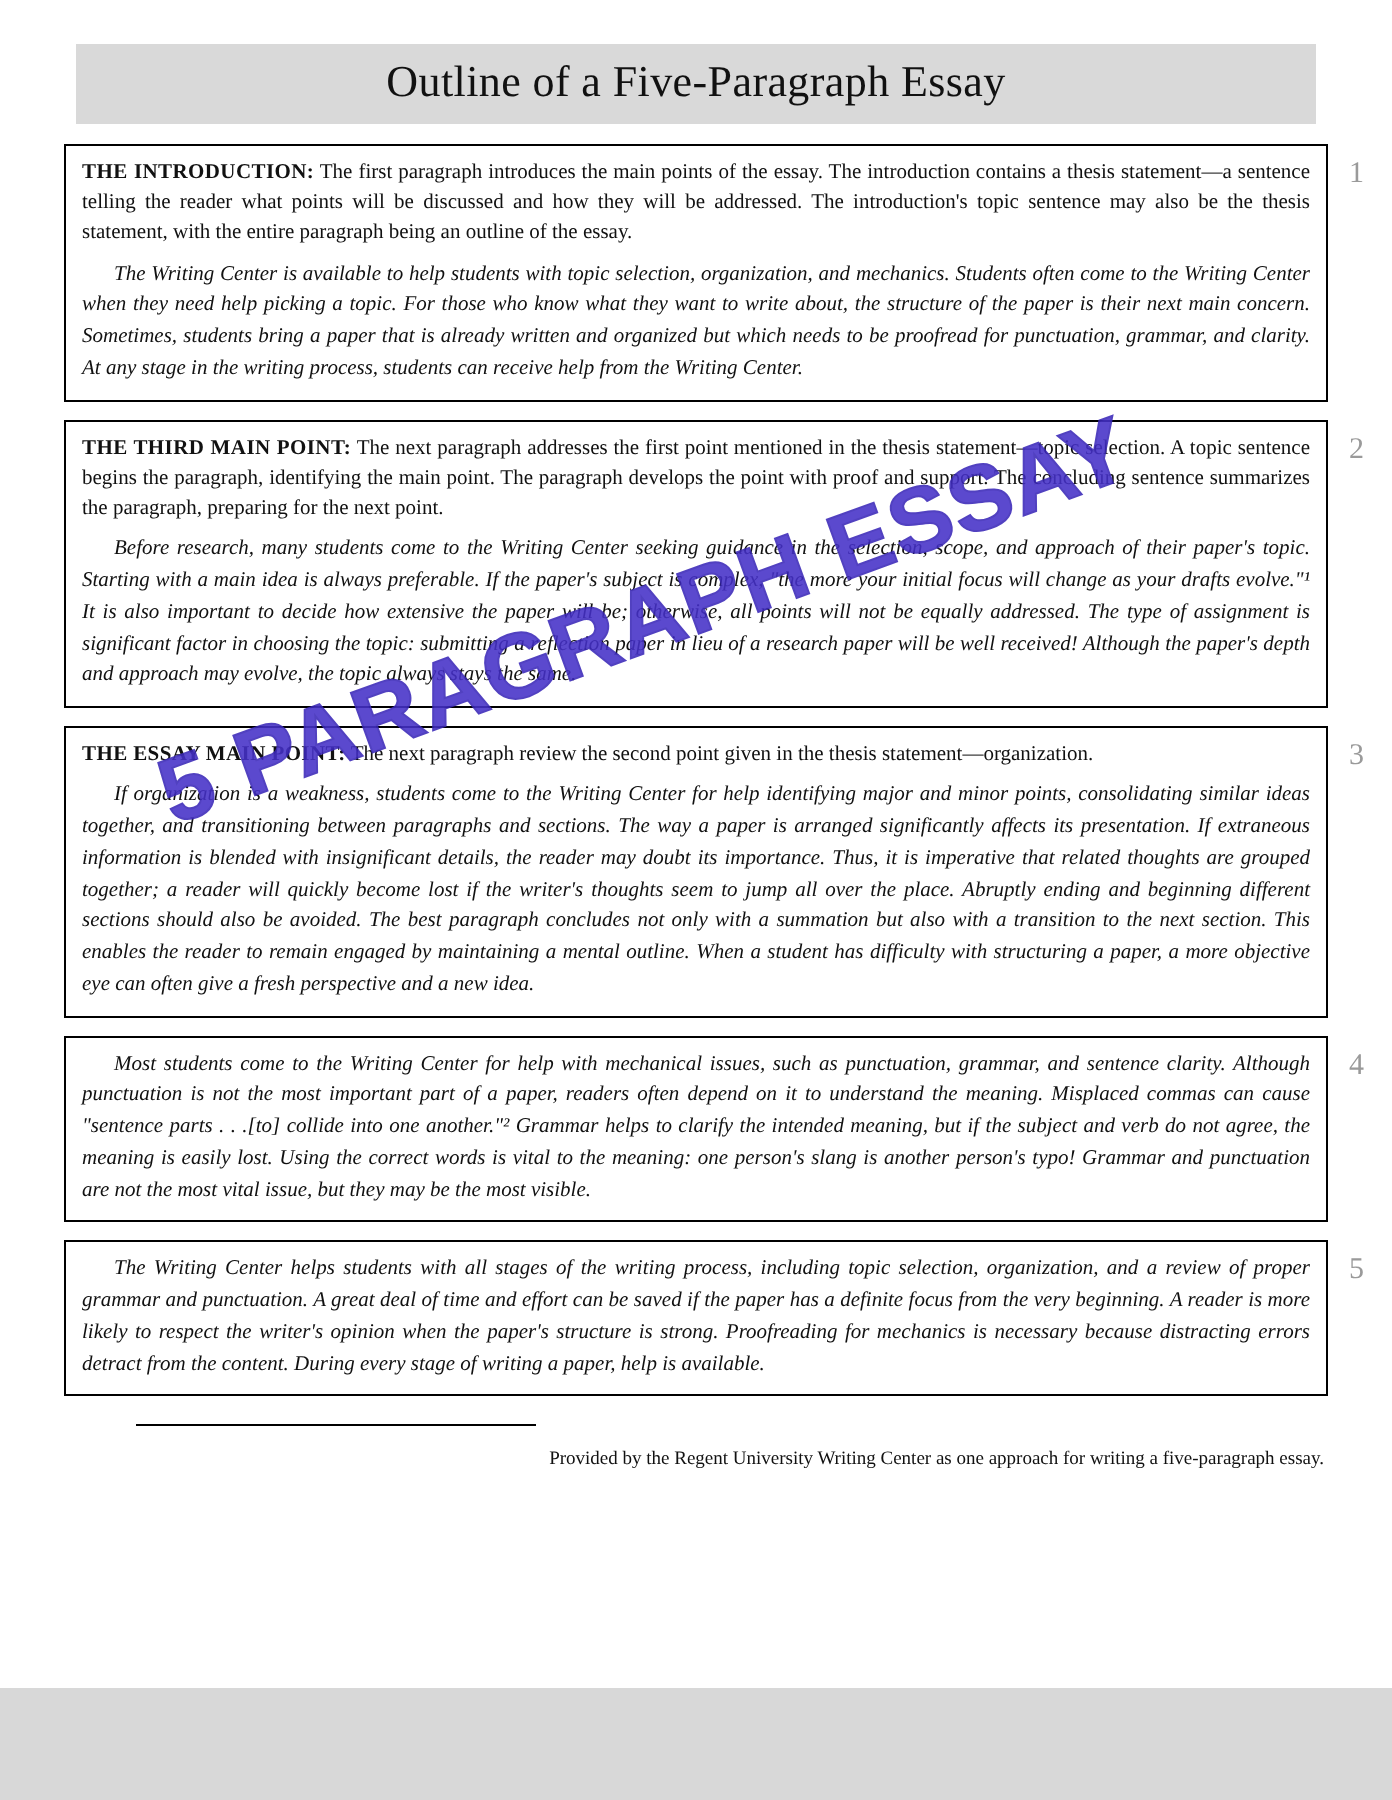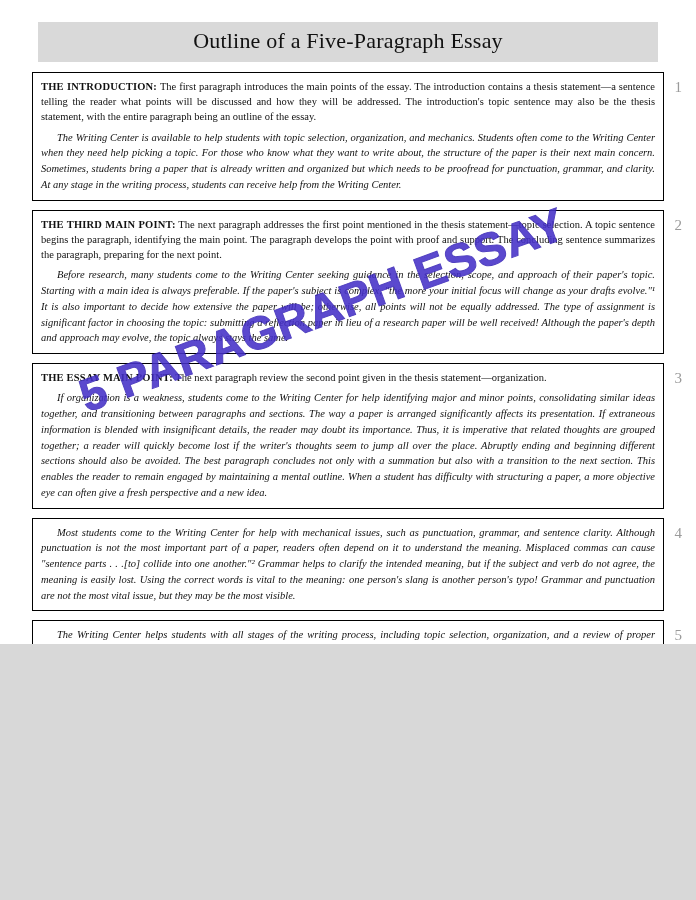--- a/index.html
+++ b/index.html
@@ -6,21 +6,21 @@
     margin: 0;
     padding: 0;
     background: #d8d8d8;
   }
   body {
     font-family: "Liberation Serif", serif;
   }
   .page {
     position: relative;
     width: 696px;
-    height: 644px;
+    height: 844px;
     background: #ffffff;
     overflow: hidden;
     box-sizing: border-box;
     padding: 22px 28px 12px 28px;
   }
   .title-bar {
     background: #d9d9d9;
     text-align: center;
     padding: 6px 0 8px 0;
     margin: 0 10px 10px 10px;
@@ -156,14 +156,15 @@
       <span class="num">5</span>
       <p class="sec-body">The Writing Center helps students with all stages of the writing process, including topic selection, organization, and a review of proper grammar and punctuation. A great deal of time and effort can be saved if the paper has a definite focus from the very beginning. A reader is more likely to respect the writer's opinion when the paper's structure is strong. Proofreading for mechanics is necessary because distracting errors detract from the content. During every stage of writing a paper, help is available.</p>
     </div>
 
     <div class="watermark">5 PARAGRAPH ESSAY</div>
 
   </div>
 
   <div class="footnotes"></div>
 
+  <div class="credit">Provided by the Regent University Writing Center as one approach for writing a five-paragraph essay.</div>
 
 </div>
 
 </body></html>

